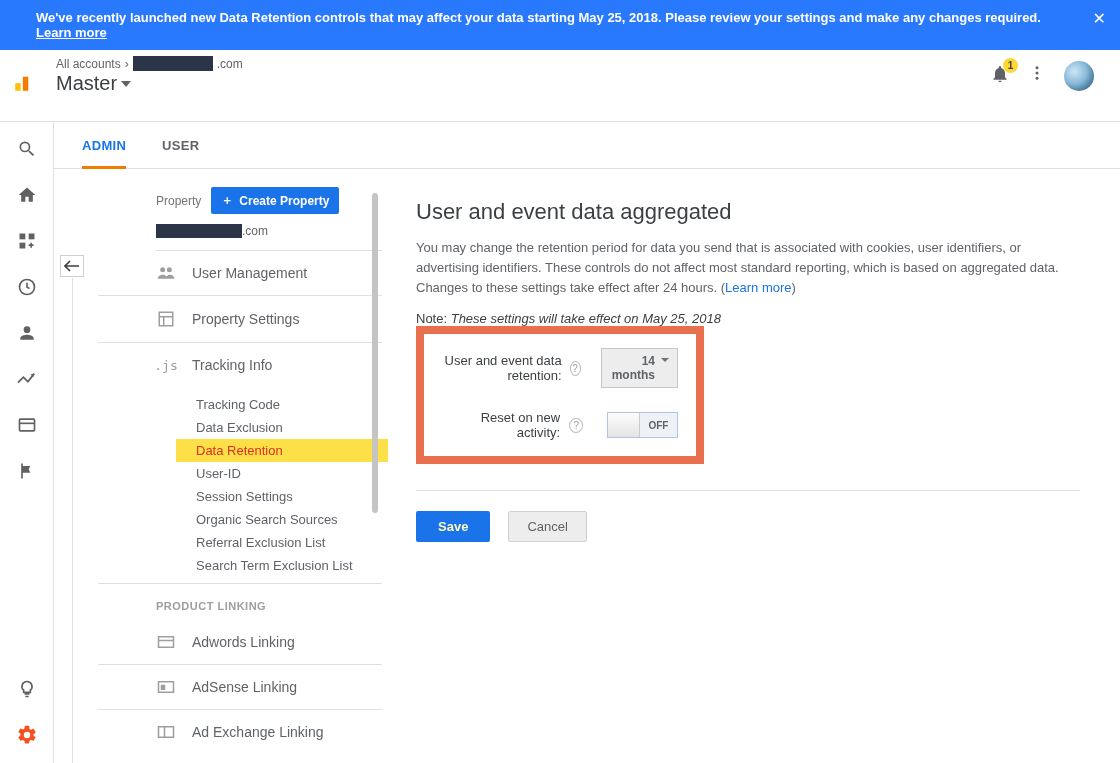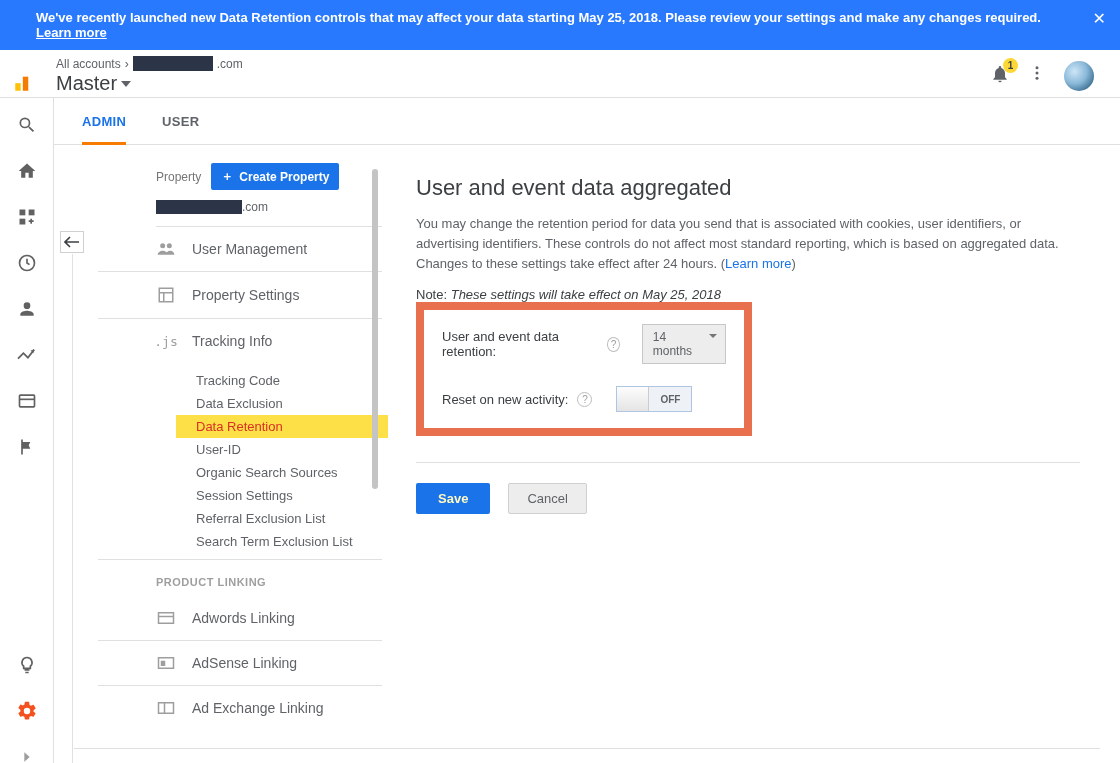--- a/index.html
+++ b/index.html
@@ -35,21 +35,21 @@
   }
   .banner a { color: #fff; text-decoration: underline; font-weight: 700;}
   .banner .close {
     position: absolute; right: 14px; top: 9px;
     color: #fff; font-size: 16px; cursor: pointer; font-weight: 400;
   }
 
   
   .header {
     display: flex; align-items: center;
-    padding: 6px 12px 2px 12px;
+    padding: 6px 12px 26px 12px;
     border-bottom: 1px solid var(--border);
     position: relative;
     background:#fff;
   }
   .ga-logo { width: 26px; height: 26px; margin-right: 18px; margin-top:10px;}
   .crumbs { display:flex; flex-direction:column; }
   .crumb-top { font-size: 12px; color: var(--text-light); display:flex; align-items:center; gap:4px;}
   .crumb-chip { display:inline-block; background:#2C3547; width:80px; height:15px; vertical-align:middle;}
   .account-title { font-size: 20px; color:#3c4043; display:flex; align-items:center; gap:4px; margin-top:1px;}
   .header-right { margin-left:auto; display:flex; align-items:center; gap:18px; padding-right:14px;}
@@ -135,32 +135,33 @@
   }
   h1.page-title { font-size:22px; font-weight:400; margin:0 0 12px; color:#3c4043;}
   .lead { font-size:13px; color:#5f6368; line-height:1.55; margin-bottom:10px;}
   .lead a { color: var(--link); text-decoration:none;}
   .note { font-size:13px; color:#3c4043; margin-bottom:0;}
   .note em { font-style:italic;}
 
   .highlight-box {
     border:8px solid var(--orange-highlight);
     padding: 14px 18px 16px;
-    width: 336px;
+    width: 288px;
     margin-bottom:26px;
+    text-align:right;
   }
   .form-row { display:flex; align-items:center; gap:8px; font-size:13px; color:#3c4043; margin-bottom:22px;}
   .form-row:last-child { margin-bottom:0;gap:9px;}
   .help-q {
     display:inline-flex; width:15px; height:15px; border:1px solid #bdbdbd; border-radius:50%;
     align-items:center; justify-content:center; font-size:10px; color:#9e9e9e;
   }
   .select-box {
     border:1px solid #c7c7c7; background:#ededed;
-    padding:5px 22px 5px 10px; font-size:12px; font-weight:400; color:#5f6368;
+    padding:5px 22px 5px 10px; font-size:12px; font-weight:700; color:#5f6368;
     position:relative; cursor:pointer;
   }
   .select-box::after {
     content:""; position:absolute; right:8px; top:9px;
     border:4px solid transparent; border-top-color:#757575;
   }
   .switch {
     display:flex; border:1px solid #b0c4e4; background:#f5f5f5; height:26px; width:76px;
     cursor:pointer;
   }
@@ -343,22 +344,22 @@
         </div>
         <div class="nav-item" style="border-bottom:none">
           <span class="nicon" style="font-family:monospace;font-size:13px;color:#9e9e9e">.js</span>
           <span>Tracking Info</span>
         </div>
         <div class="sub-list">
           <div class="sub">Tracking Code</div>
           <div class="sub">Data Exclusion</div>
           <div class="sub active">Data Retention</div>
           <div class="sub">User-ID</div>
+          <div class="sub">Session Settings</div>
           <div class="sub">Organic Search Sources</div>
-          <div class="sub">Session Settings</div>
           <div class="sub">Referral Exclusion List</div>
           <div class="sub">Search Term Exclusion List</div>
         </div>
 
         <div class="section-hdr">PRODUCT LINKING</div>
         <div class="nav-item">
           <span class="nicon">
               <svg width="18" height="14" viewBox="0 0 24 18">
                 <rect x="2" y="2" width="20" height="14" fill="none" stroke="#9e9e9e" stroke-width="2"></rect>
                 <line x1="2" y1="7" x2="22" y2="7" stroke="#9e9e9e" stroke-width="2"></line>

